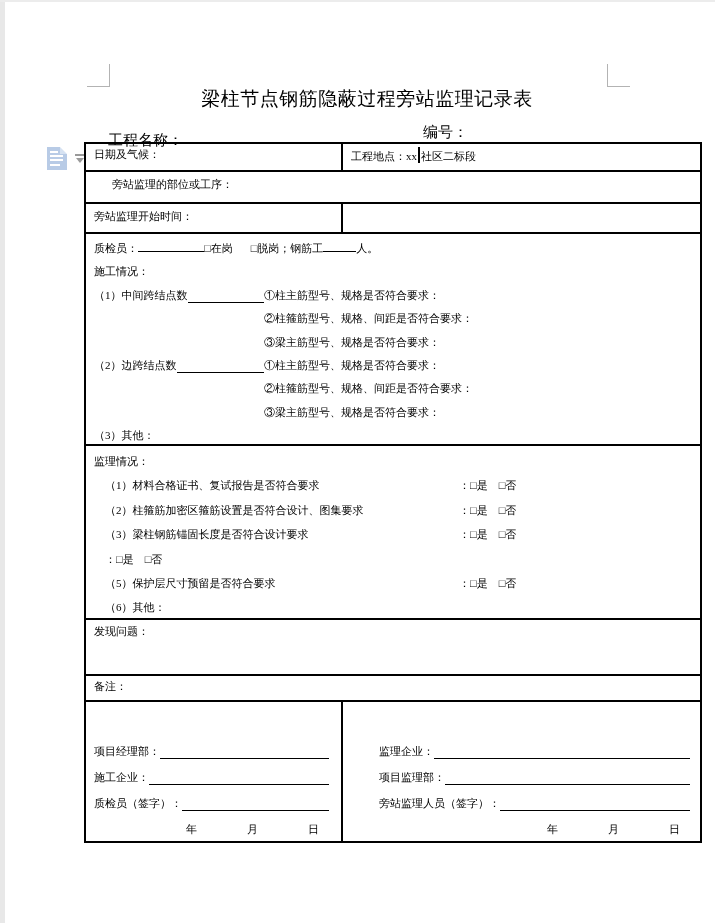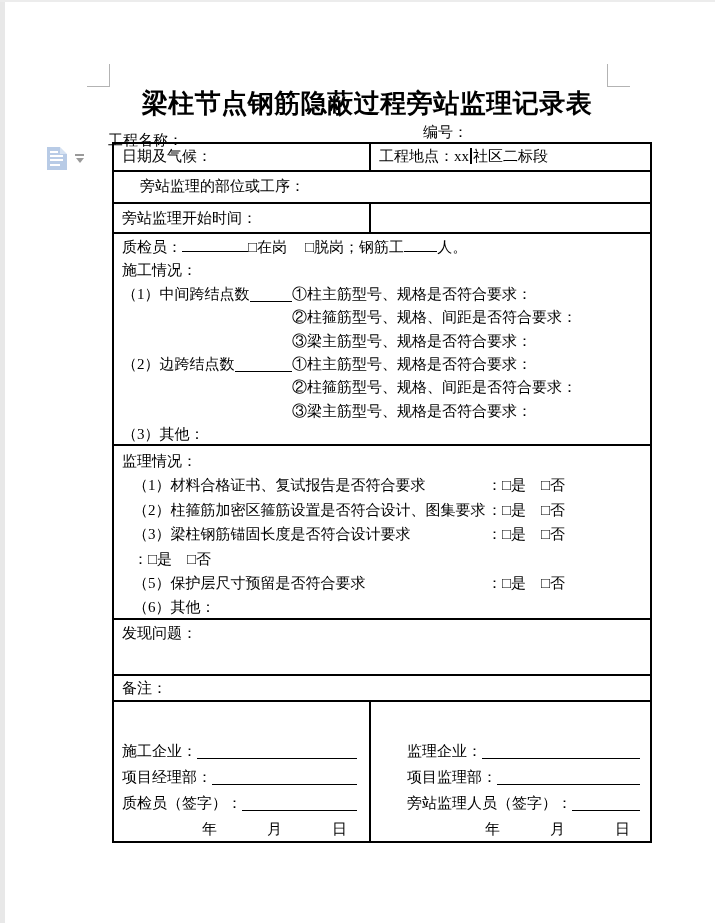--- a/index.html
+++ b/index.html
@@ -26,27 +26,27 @@
   .paste-btn{position:absolute;left:45px;top:146px;width:42px;height:26px;cursor:pointer;}
   .paste-doc{position:absolute;left:2px;top:1px;width:20px;height:23px;background:#b8cbe6;}
   .paste-doc .fold{position:absolute;right:0;top:0;width:7px;height:7px;background:#ffffff;}
   .paste-doc .fold:after{content:"";position:absolute;left:0;top:0;border-left:7px solid #d6e2f2;border-top:7px solid transparent;}
   .paste-doc .ln{position:absolute;left:3px;height:2px;background:#ffffff;}
   .paste-arrow{position:absolute;left:29px;top:8px;width:11px;height:10px;}
   .paste-arrow .bar{position:absolute;left:1px;top:0;width:9px;height:2px;background:#9a9a9a;}
   .paste-arrow .tri{position:absolute;left:2px;top:4px;width:0;height:0;border-left:4px solid transparent;border-right:4px solid transparent;border-top:5px solid #9a9a9a;}
 
   .title{position:absolute;left:97px;top:86px;width:540px;text-align:center;
-    font-size:26px;font-weight:bold;letter-spacing:0.5px;}
+    font-size:19px;font-weight:normal;letter-spacing:0.5px;}
 
   .header-row{position:absolute;left:97px;top:123px;width:540px;height:19px;font-size:15px;}
   .header-row .pname{position:absolute;left:11px;top:8px;}
   .header-row .pnum{position:absolute;left:326px;top:0;}
 
-  .ftable{position:absolute;left:112px;top:142px;width:540px;border:2px solid #000;box-sizing:border-box;font-size:15px;}
+  .ftable{position:absolute;left:84px;top:142px;width:618px;border:2px solid #000;box-sizing:border-box;font-size:11px;}
   .row{box-sizing:border-box;border-bottom:2px solid #000;position:relative;}
   .row:last-child{border-bottom:none;}
   .split{display:flex;}
   .split .cl{box-sizing:border-box;width:257px;border-right:2px solid #000;padding:3px 0 0 8px;}
   .split .cr{flex:1;padding:3px 0 0 8px;}
   .r1{height:28px;}
   .r2{height:32px;padding:5px 0 0 26px;}
   .r3{height:30px;}
   .r3 .cl,.r3 .cr{padding-top:5px;}
   .r4{height:212px;padding:2px 0 0 8px;line-height:23.4px;}
@@ -188,25 +188,25 @@
   </div>
 
 
   <div class="row r8">
     <span>备注：</span>
   </div>
 
   <div class="row r9">
     <div class="cl">
       <div class="sig-line">
+          <span>项目经理部：</span>
+          <span class="fill"></span>
+        </div>
+      <div class="sig-line">
           <span>施工企业：</span>
-          <span class="fill"></span>
-        </div>
-      <div class="sig-line">
-          <span>项目经理部：</span>
           <span class="fill"></span>
         </div>
       <div class="sig-line">
           <span>质检员（签字）：</span>
           <span class="fill"></span>
         </div>
       <div class="date-line">
         <span>年</span>
         <span>月</span>
         <span>日</span>

